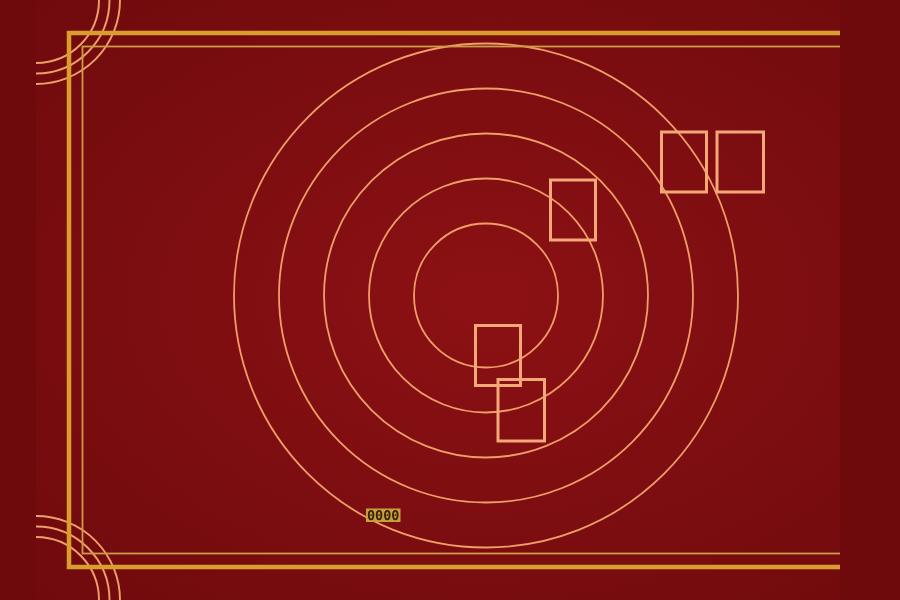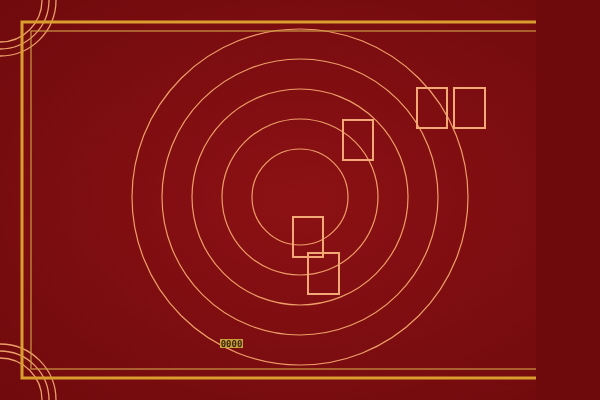--- a/index.html
+++ b/index.html
@@ -8,20 +8,21 @@
     width: 600px;
     height: 400px;
     overflow: hidden;
     background: #6e0a0c;
   }
   .stage {
     position: relative;
     width: 536px;
     height: 400px;
     overflow: hidden;
+    padding-left: 24px;
   }
   svg { display: block; }
   #counter-text {
     font-family: "DejaVu Sans Mono", monospace;
     font-weight: bold;
   }
 </style>
 </head>
 <body>
 

